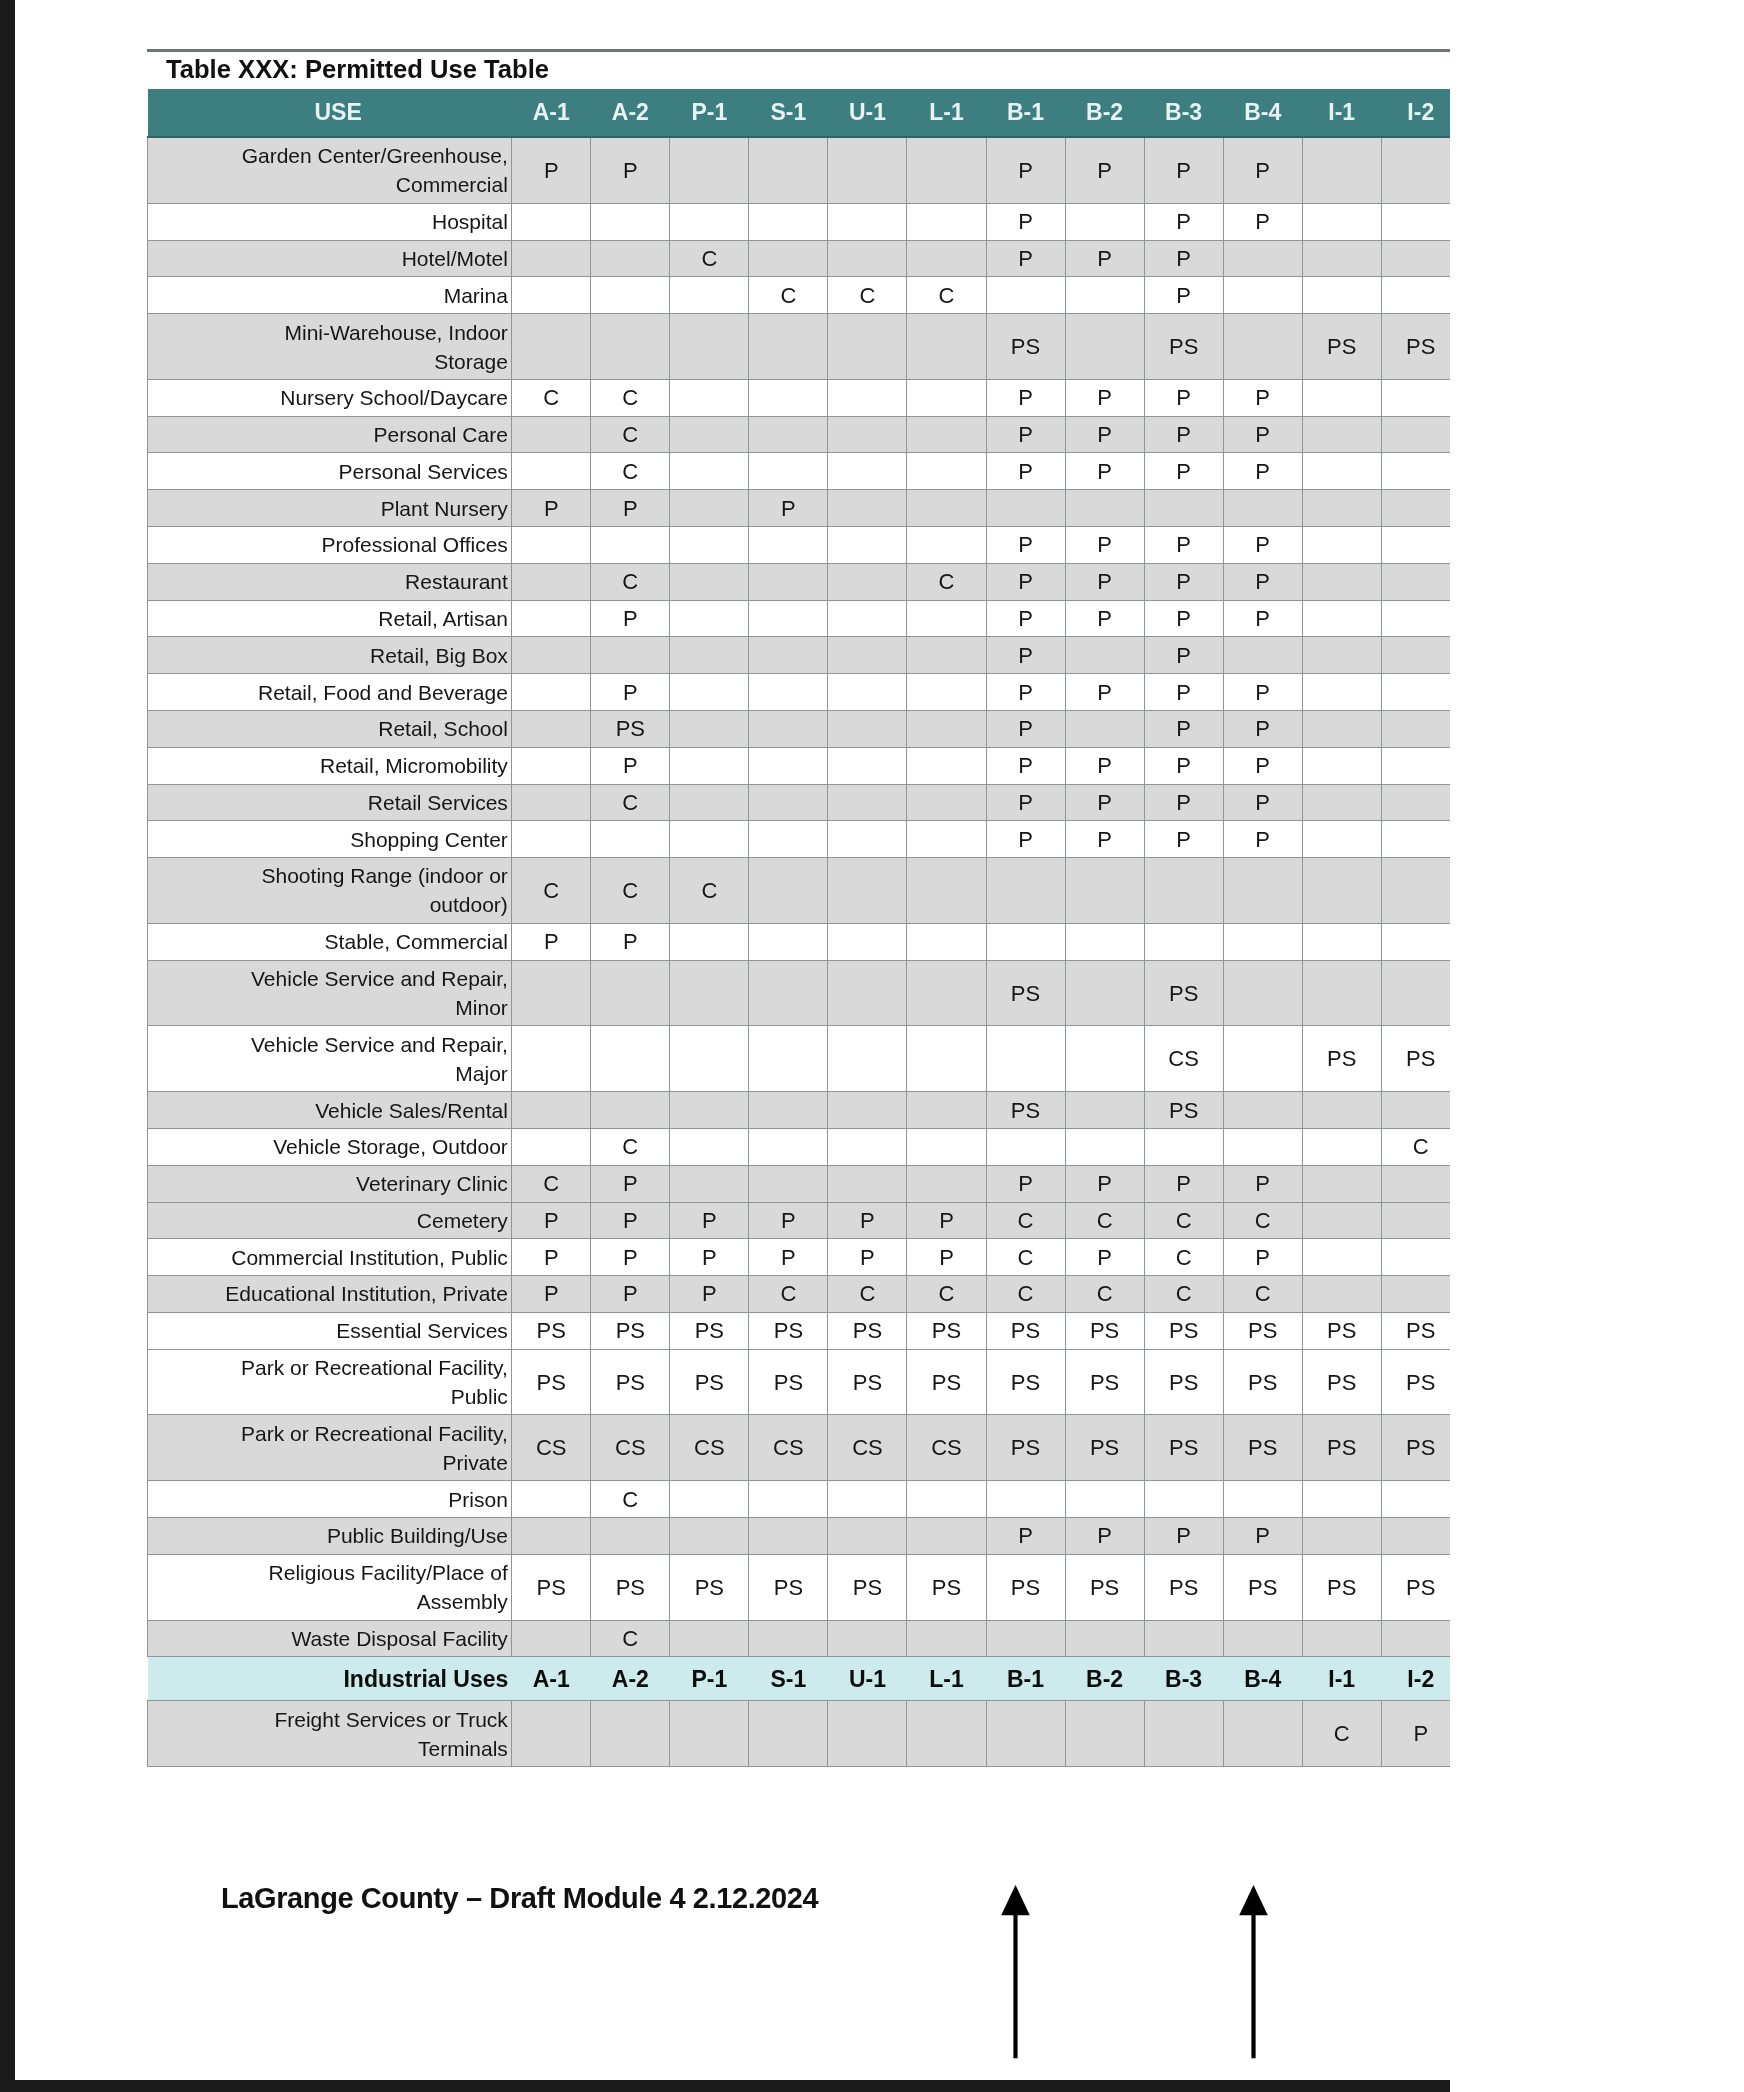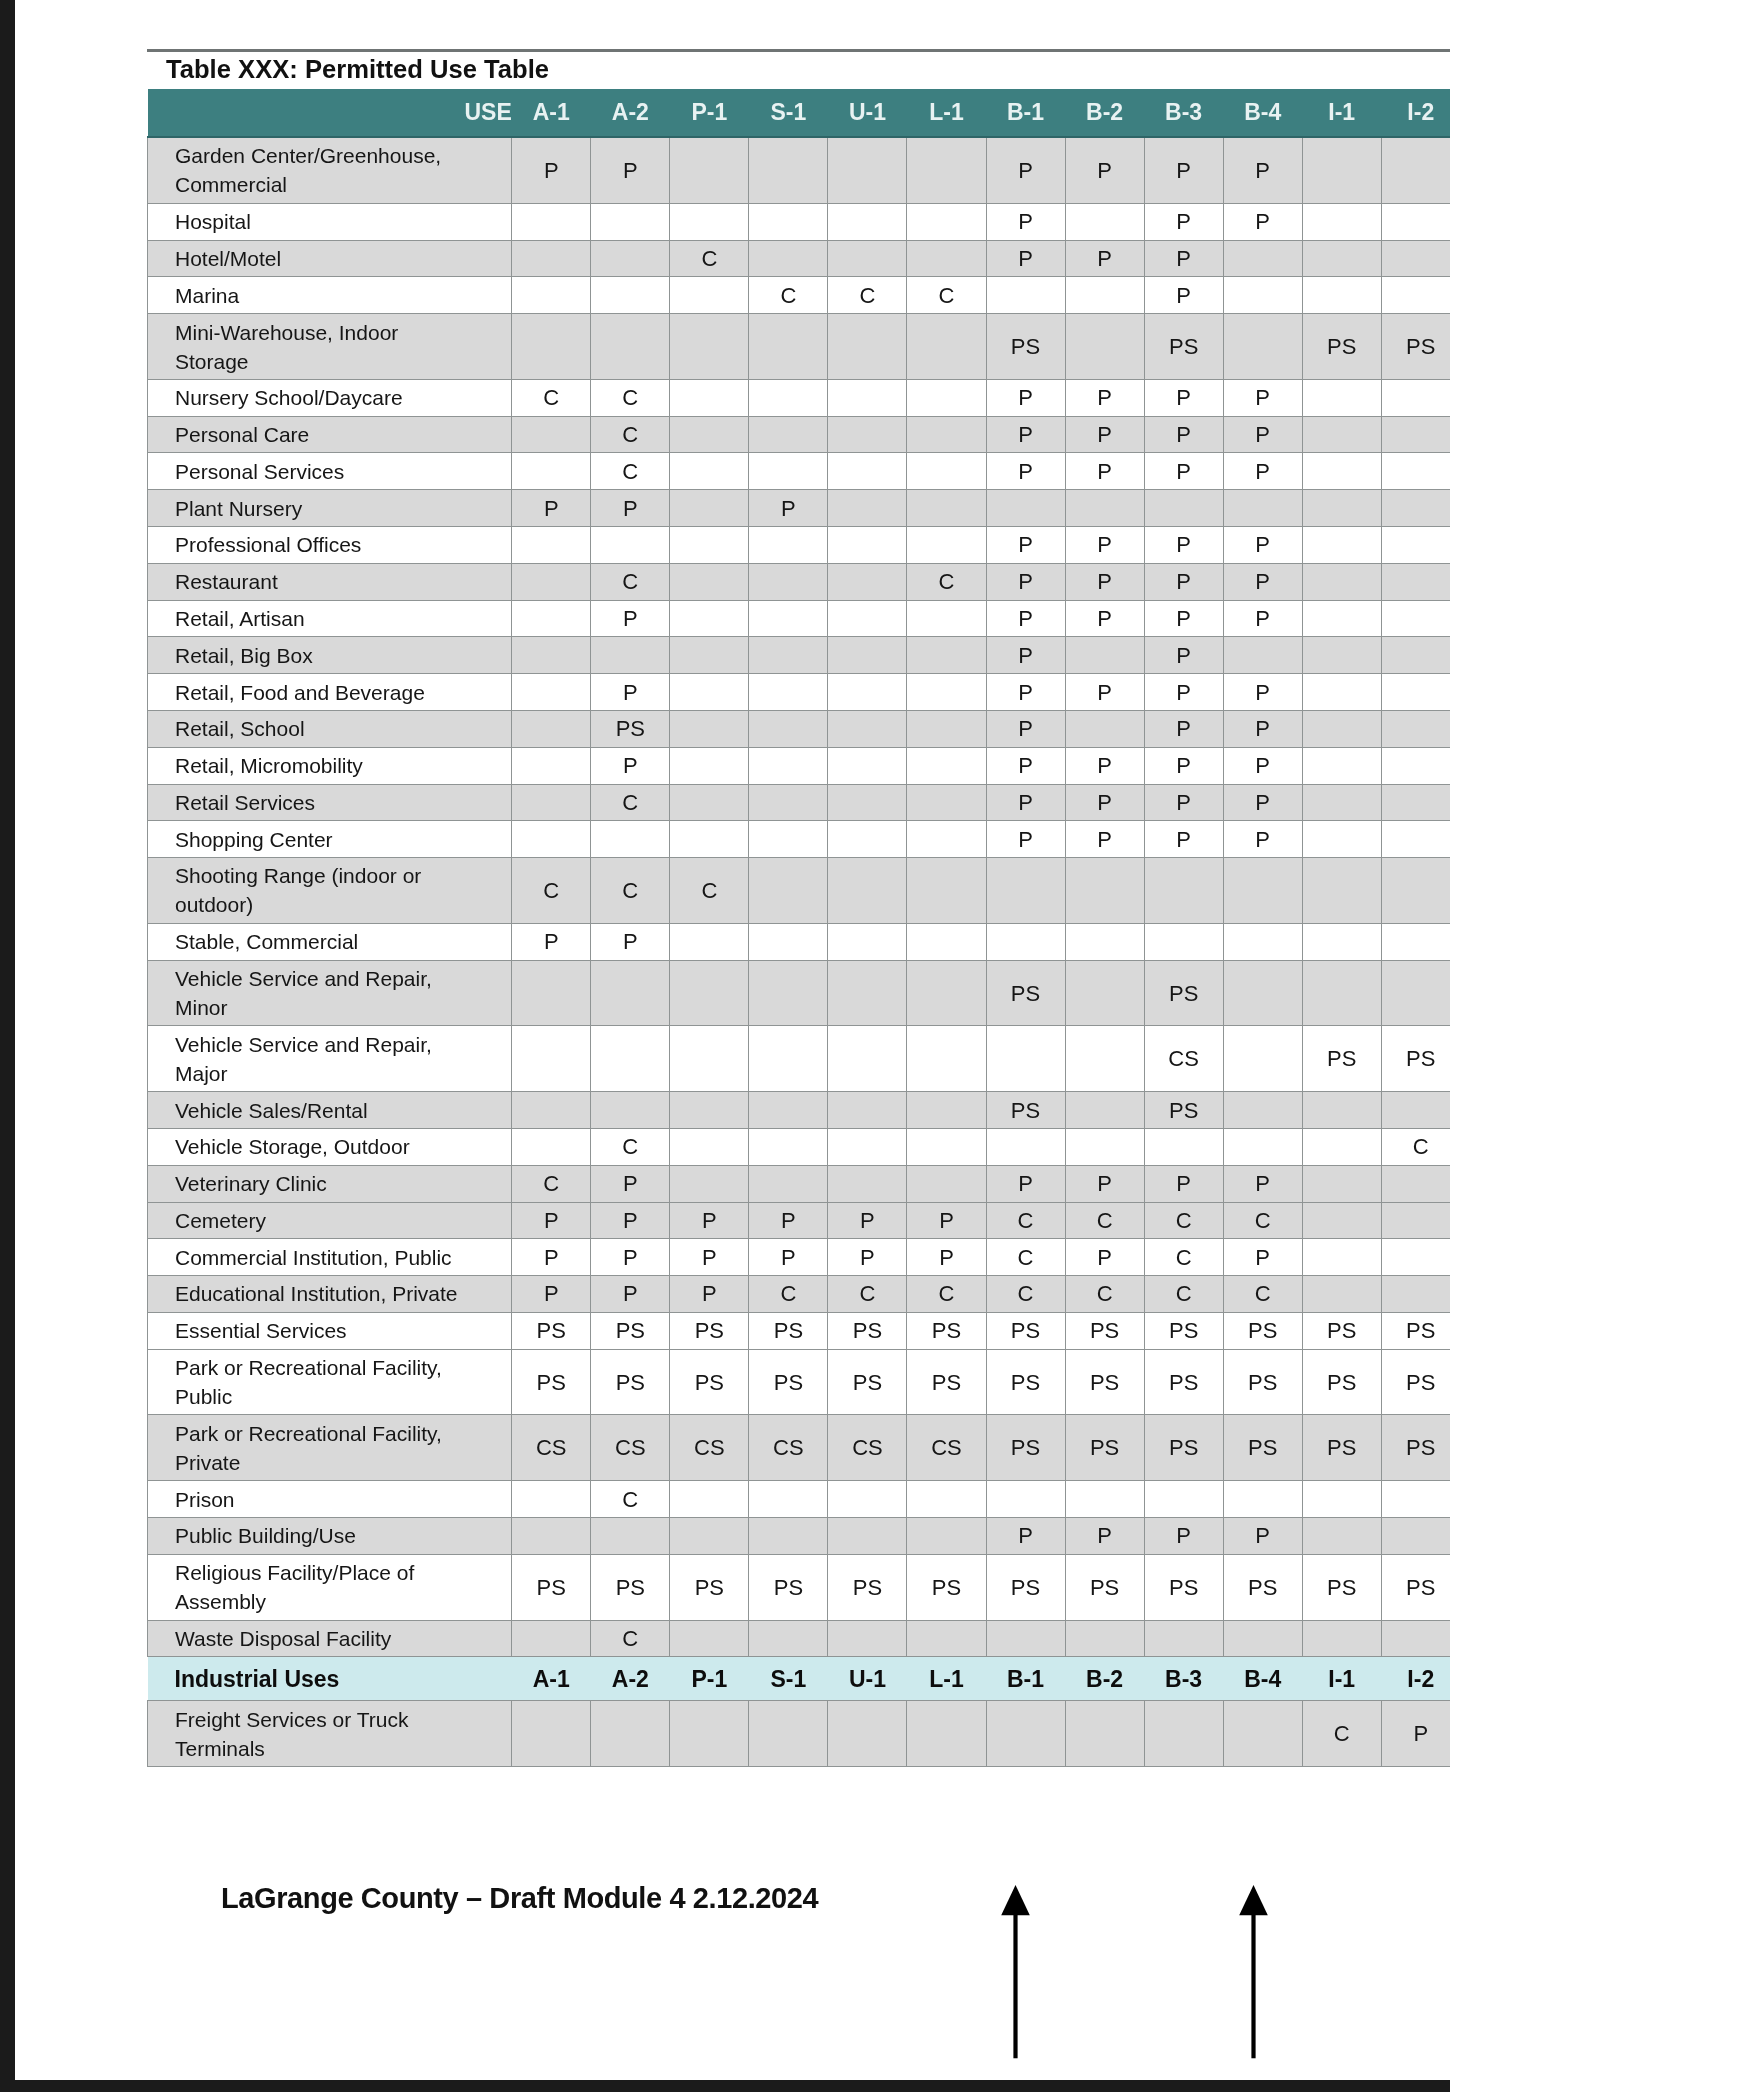--- a/index.html
+++ b/index.html
@@ -26,30 +26,30 @@
   .use-table col.c-use{width:364px;}
   .use-table col.c-zone{width:79px;}
   .use-table col.c-ref{width:149px;}
   .use-table th{
     background:var(--teal);color:#e8f2f2;
     font-size:23px;font-weight:700;
     padding:0;height:47px;border:none;
     border-bottom:2.6px solid #2e6567;
     text-align:center;vertical-align:middle;
   }
-  .use-table th.use-h{text-align:right;padding-left:17px;}
+  .use-table th.use-h{text-align:center;padding-left:17px;}
   .use-table td{
     border:0.9px solid var(--border);
     border-top-width:1.7px;border-bottom-width:1.7px;
     font-size:22px;line-height:29px;
     padding:3.4px 3.4px;text-align:center;vertical-align:middle;
     color:#161616;
   }
   .use-table td.use-cell{
-    text-align:left;padding-left:27px;
+    text-align:right;padding-left:19px;
     font-size:21px;white-space:pre-line;
   }
   tr.row-gray td{background:var(--rowgray);}
   tr.row-white td{background:#ffffff;}
   tr.section-row td{
     background:var(--secblue);
     font-weight:700;font-size:23px;line-height:36px;
     border-left:none;border-right:none;
     color:#0d0d0d;
   }

